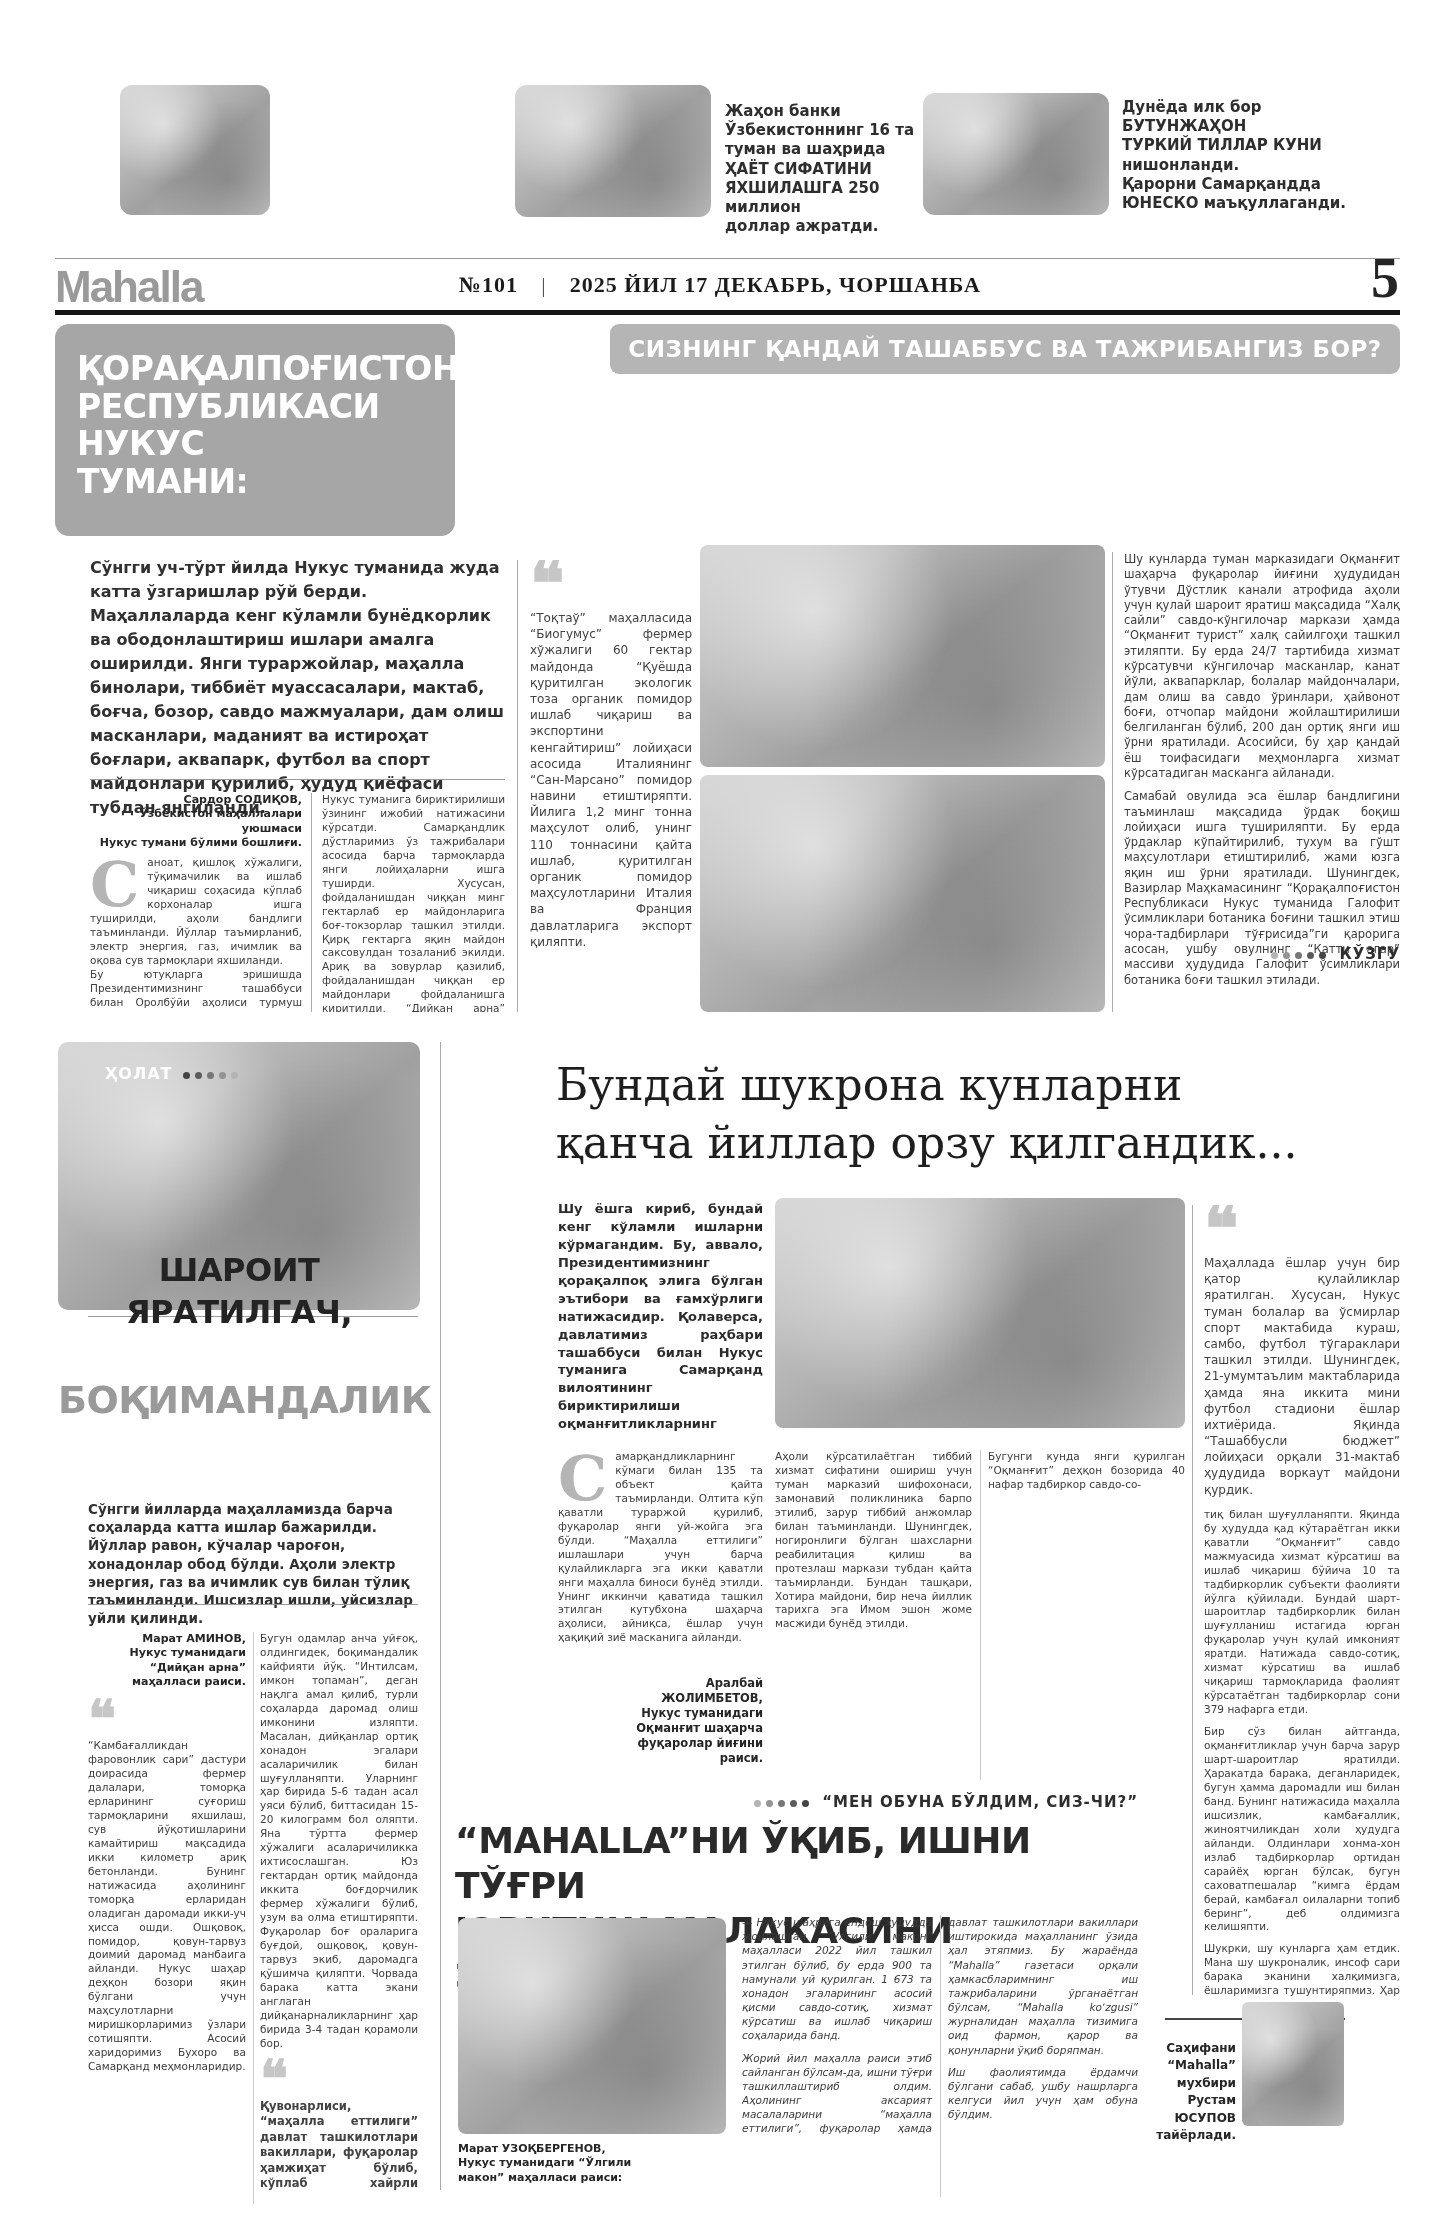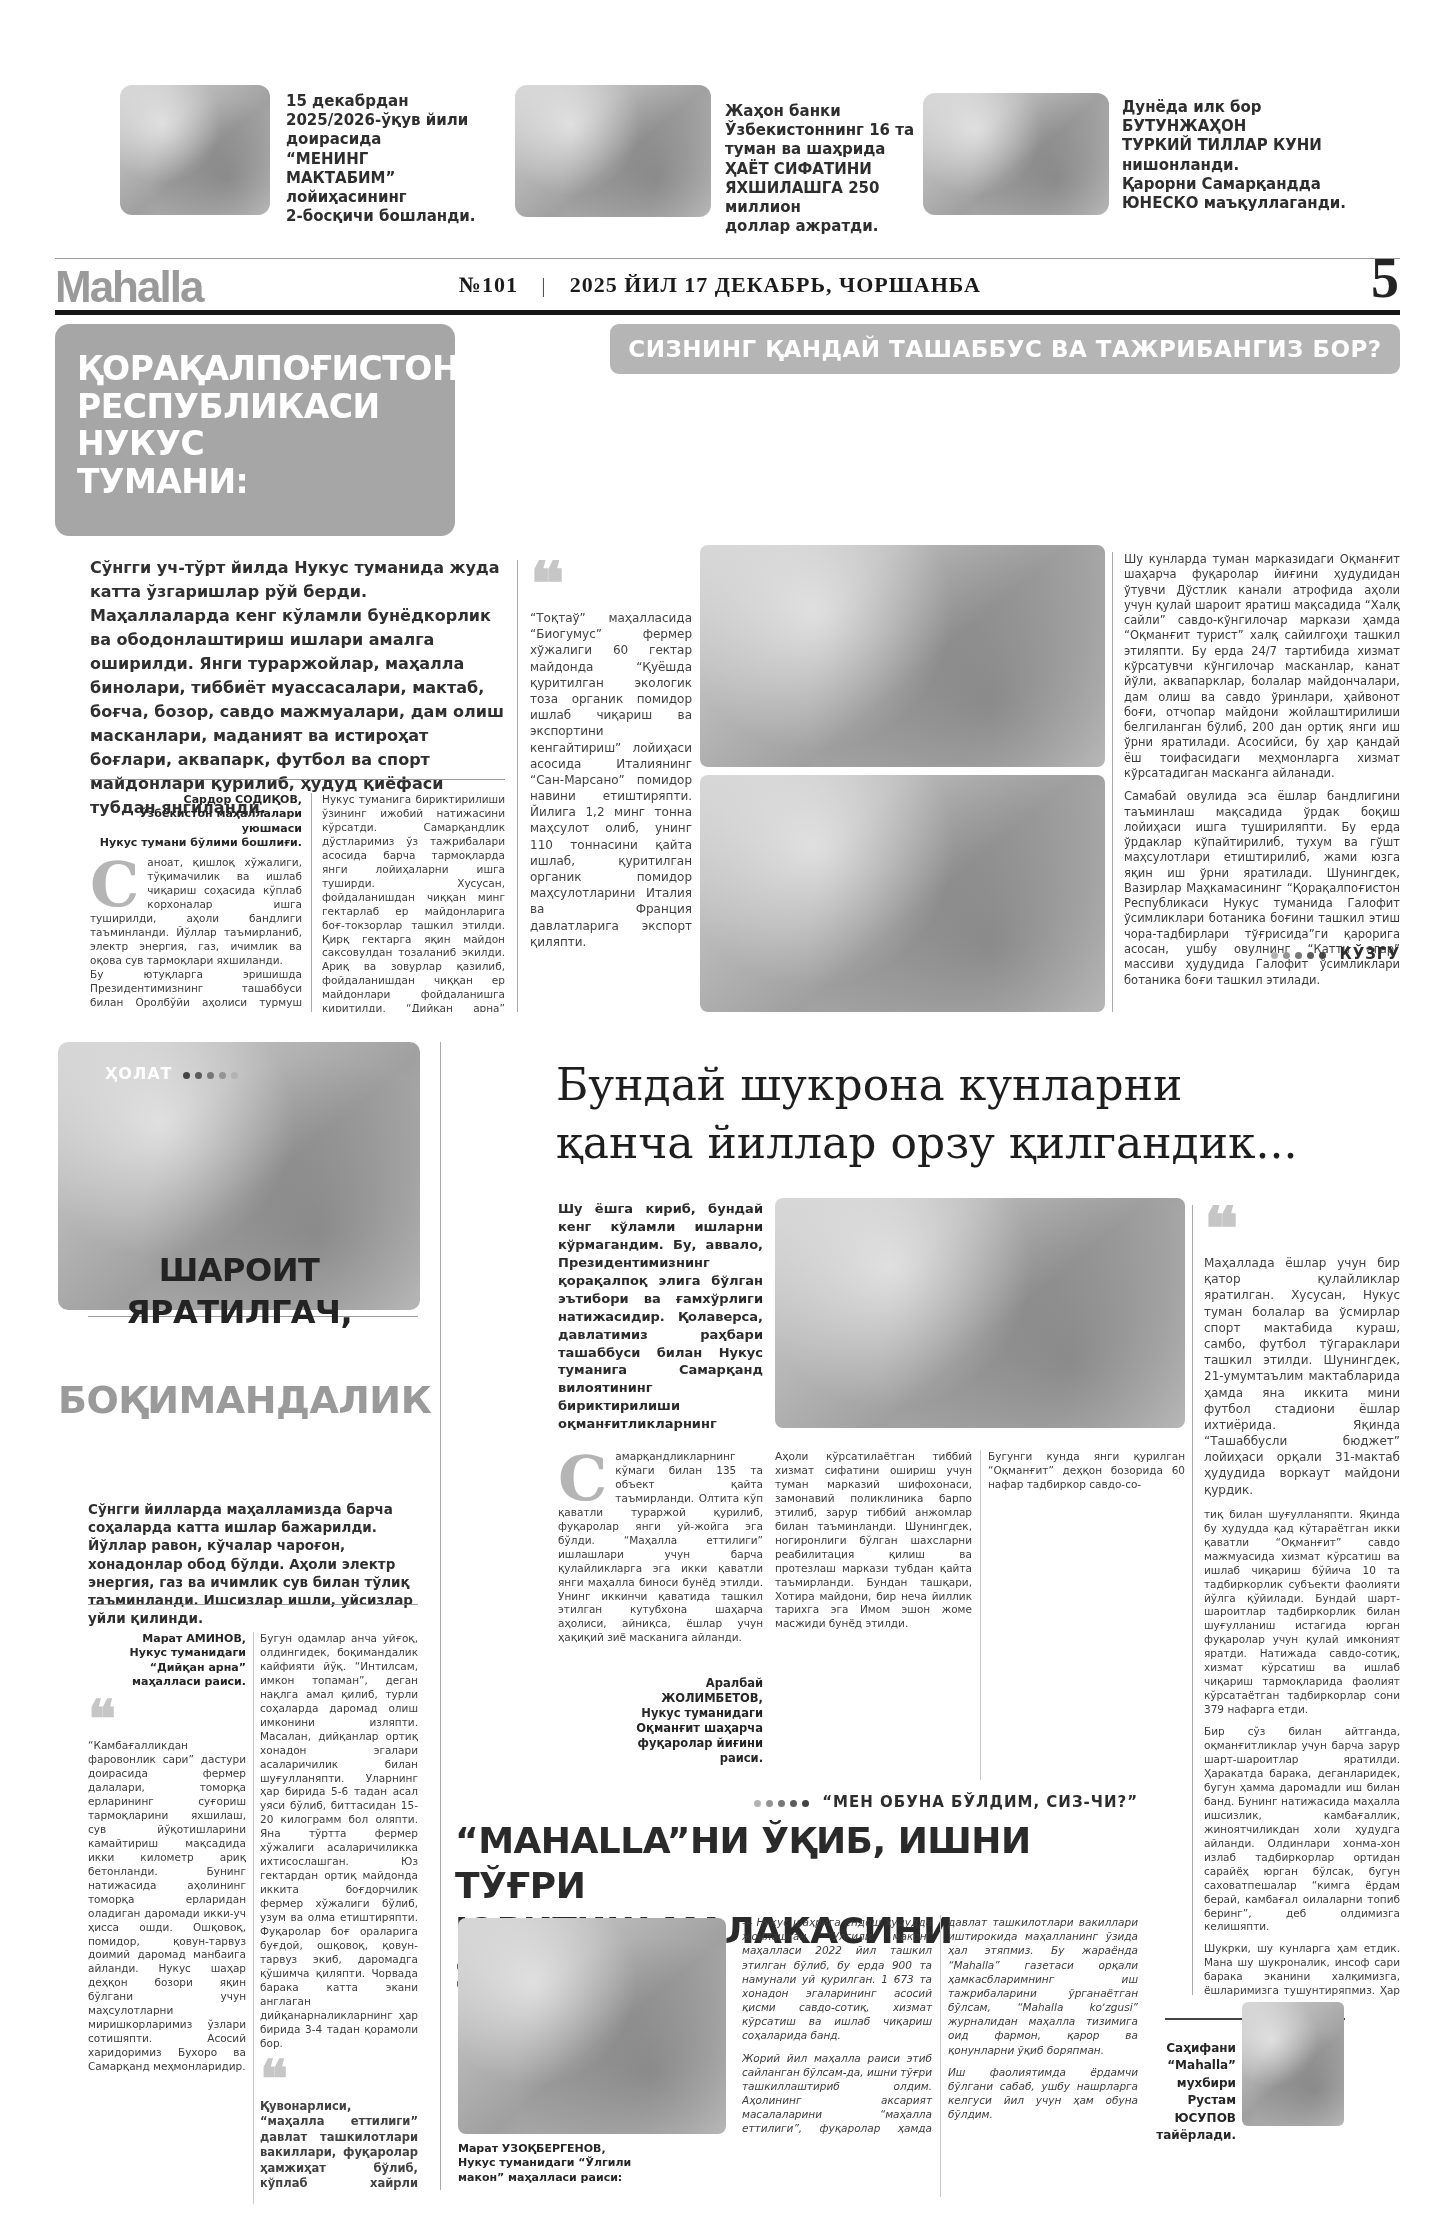--- a/index.html
+++ b/index.html
@@ -48,26 +48,20 @@
   .obuna-head{font-weight:800;font-size:36px;line-height:1.25;color:#2a2a2a;letter-spacing:-0.5px;}
   .credit{font-weight:700;font-size:12px;line-height:1.45;color:#262626;text-align:right;}
   p{margin:0 0 8px 0;}
 </style>
 </head>
 <body>
 
 <div class="page">
 
   <div class="abs photo" style="left:120px;top:85px;width:150px;height:130px;"></div>
-  <div class="abs teaser-text pre" style="left:286px;top:92px;width:195px;">15 декабрдан
-2025/2026-ўқув йили
-доирасида
-“МЕНИНГ МАКТАБИМ”
-лойиҳасининг
-2-босқичи бошланди.</div>
 
   <div class="abs photo" style="left:515px;top:85px;width:196px;height:132px;"></div>
   <div class="abs teaser-text pre" style="left:725px;top:102px;width:230px;">Жаҳон банки
 Ўзбекистоннинг 16 та
 туман ва шаҳрида
 ҲАЁТ СИФАТИНИ
 ЯХШИЛАШГА 250 миллион
 доллар ажратди.</div>
 
   <div class="abs photo" style="left:923px;top:93px;width:186px;height:122px;"></div>
@@ -174,21 +168,21 @@
   </div>
   <div class="abs byline pre" style="left:558px;top:1676px;width:205px;font-size:11.5px;">Аралбай
 ЖОЛИМБЕТОВ,
 Нукус туманидаги
 Оқманғит шаҳарча
 фуқаролар йиғини
 раиси.</div>
 
   <div class="abs cols2" style="left:775px;top:1450px;width:410px;height:330px;overflow:hidden;column-gap:16px;">
     <p class="body-col" style="height:auto;">Аҳоли кўрсатилаётган тиббий хизмат сифатини ошириш учун туман марказий шифохонаси, замонавий поликлиника барпо этилиб, зарур тиббий анжомлар билан таъминланди. Шунингдек, ногиронлиги бўлган шахсларни реабилитация қилиш ва протезлаш маркази тубдан қайта таъмирланди. Бундан ташқари, Хотира майдони, бир неча йиллик тарихга эга Имом эшон жоме масжиди бунёд этилди.</p>
-    <p class="body-col" style="height:auto;">Бугунги кунда янги қурилган “Оқманғит” деҳқон бозорида 60 нафар тадбиркор савдо-со-</p>
+    <p class="body-col" style="height:auto;">Бугунги кунда янги қурилган “Оқманғит” деҳқон бозорида 40 нафар тадбиркор савдо-со-</p>
   </div>
 
   <div class="abs" style="left:560px;top:1792px;width:578px;text-align:right;">
     <span class="dots"><span class="d5"></span><span class="d4"></span><span class="d3"></span><span class="d2"></span><span class="d1"></span></span>
     <span class="seclabel-dark" style="margin-left:8px;">“МЕН ОБУНА БЎЛДИМ, СИЗ-ЧИ?”</span>
   </div>
   <div class="abs obuna-head pre" style="left:455px;top:1818px;width:690px;">“MAHALLA”НИ ЎҚИБ, ИШНИ ТЎҒРИ
 ЮРИТИШ МАЛАКАСИНИ ЭГАЛЛАДИМ</div>
 
   <div class="abs photo" style="left:458px;top:1918px;width:268px;height:216px;border-radius:8px;"></div>

